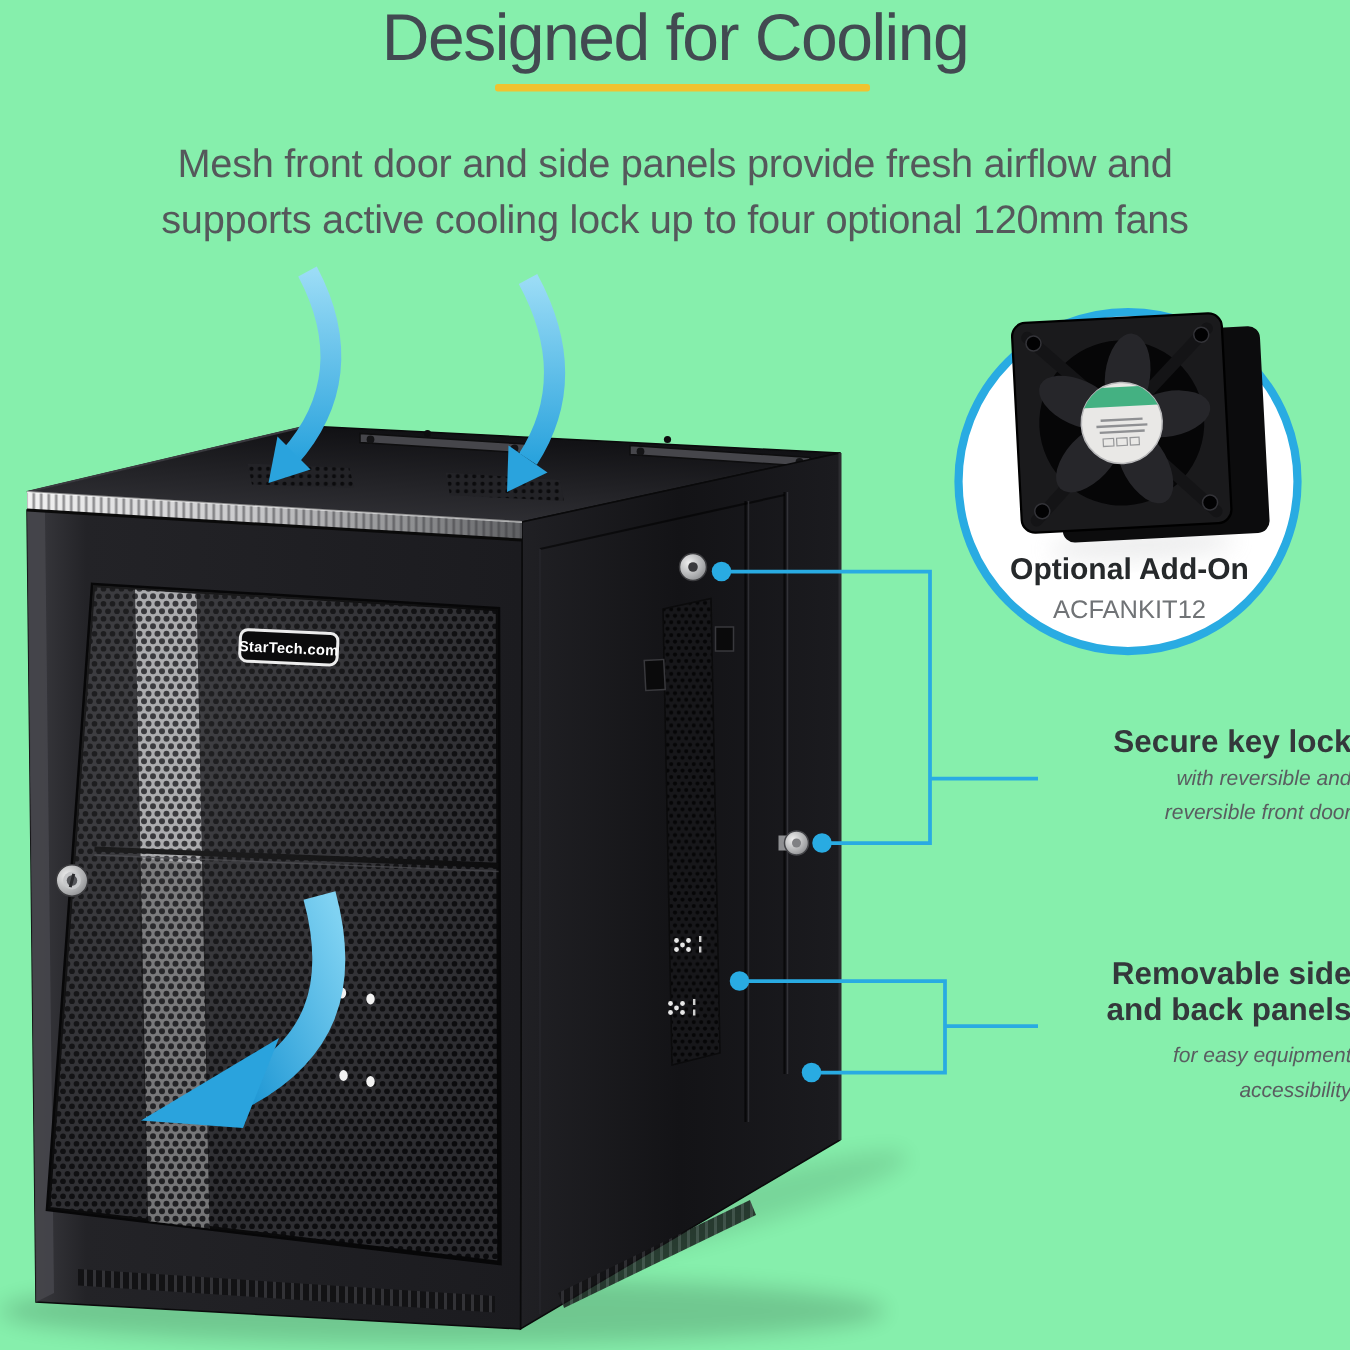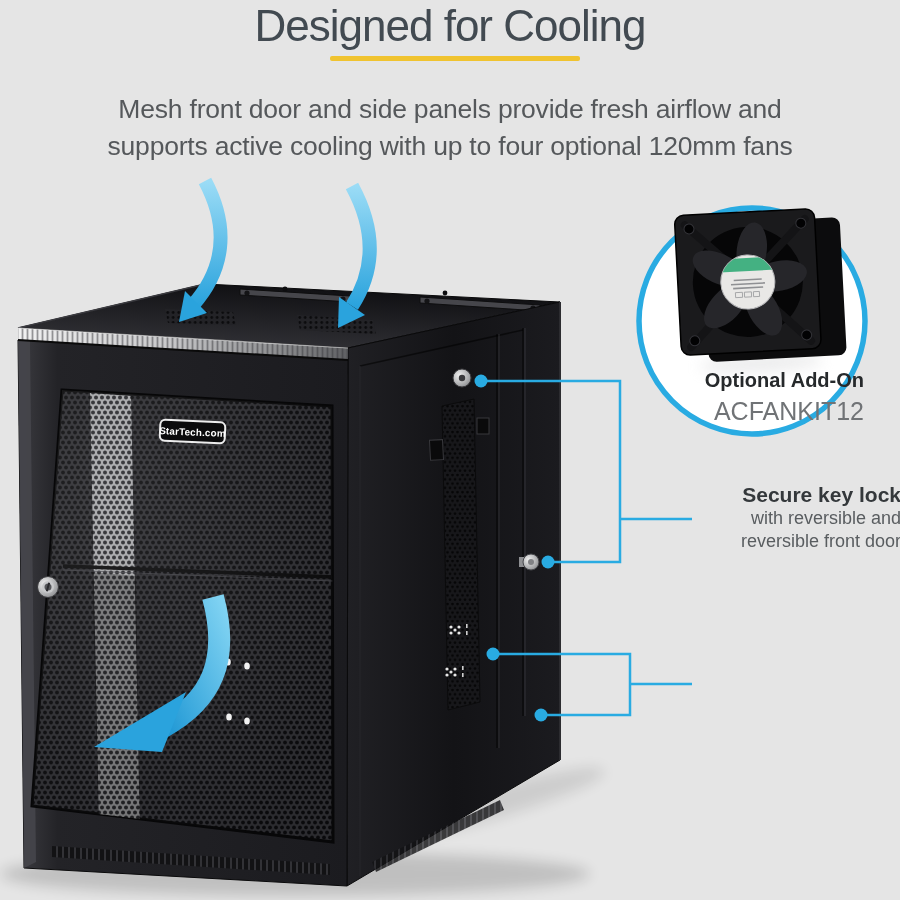--- a/index.html
+++ b/index.html
@@ -1,46 +1,46 @@
 <!DOCTYPE html>
 <html style="--accent: #29abe2; --underline: #f0c330; --title-c: #424a51; --body-c: #55585b;"><head>
 <meta charset="utf-8">
 <style>
   html,body{margin:0;padding:0;background:#ffffff;}
-  .stage{position:relative;width:900px;height:900px;background:#e5e5e5;overflow:hidden;
+  .stage{position:relative;width:900px;height:900px;background:#86efac;overflow:hidden;
          font-family:"Liberation Sans",sans-serif;}
   .stage svg{position:absolute;left:0;top:0;}
   h1.title{position:absolute;top:0;left:0;right:0;margin:0;text-align:center;
        font-size:44px;line-height:52px;font-weight:400;letter-spacing:-1px;color:var(--title-c);}
   .underline{position:absolute;left:330px;top:56px;width:250px;height:5px;
        background:var(--underline);border-radius:2px;}
   .subtitle{position:absolute;top:91px;left:0;right:0;margin:0;text-align:center;
        font-size:26.5px;line-height:37px;letter-spacing:-0.2px;color:var(--body-c);}
-  .fan-caption{position:absolute;left:642px;top:369px;width:222px;text-align:right;}
+  .fan-caption{position:absolute;left:642px;top:369px;width:222px;text-align:center;}
   .fan-caption .l1{font-size:20px;font-weight:bold;color:#26292b;}
-  .fan-caption .l2{font-size:25px;color:#707376;margin-top:5px;}
+  .fan-caption .l2{font-size:17px;color:#707376;margin-top:5px;}
   .callout{position:absolute;width:205px;text-align:right;}
   .callout .t{font-size:21px;font-weight:bold;line-height:24px;color:#34383b;}
-  .callout .d{font-size:18px;line-height:23px;color:#595d60;}
+  .callout .d{font-size:14px;line-height:23px;color:#595d60;font-style:italic;}
   #co-keylock{left:696px;top:483px;}
   #co-panels{left:696px;top:638px;}
   #co-panels .d{margin-top:6px;line-height:22.5px;}
   .blue-stroke{stroke:var(--accent);}
   .blue-fill{fill:var(--accent);}
 </style>
 </head>
 <body>
 
 <div class="stage">
 
   <h1 class="title">Designed for Cooling</h1>
   <div class="underline"></div>
   <p class="subtitle">
     <span>Mesh front door and side panels provide fresh airflow and</span><br>
-    <span>supports active cooling with up to four optional 120mm fans</span>
+    <span>supports active cooling lock up to four optional 120mm fans</span>
   </p>
 
   <svg width="900" height="900" viewBox="0 0 900 900">
     <defs>
       <linearGradient id="gTop" x1="0" y1="1" x2="0.4" y2="0">
         <stop offset="0" stop-color="#36363b"></stop>
           <stop offset="1" stop-color="#101013"></stop>
       </linearGradient>
       <linearGradient id="gSilver" x1="0" y1="0" x2="1" y2="0">
         <stop offset="0" stop-color="#f2f2f2"></stop>
@@ -301,14 +301,24 @@
   </div>
 
   <div class="callout" id="co-keylock">
     <div class="t">Secure key lock</div>
     <div class="d">
       <span>with reversible and</span><br>
       <span>reversible front door</span>
     </div>
   </div>
 
+  <div class="callout" id="co-panels">
+    <div class="t">
+      <span>Removable side</span><br>
+      <span>and back panels</span>
+    </div>
+    <div class="d">
+      <span>for easy equipment</span><br>
+      <span>accessibility</span>
+    </div>
+  </div>
 
 </div>
 
 </body></html>

